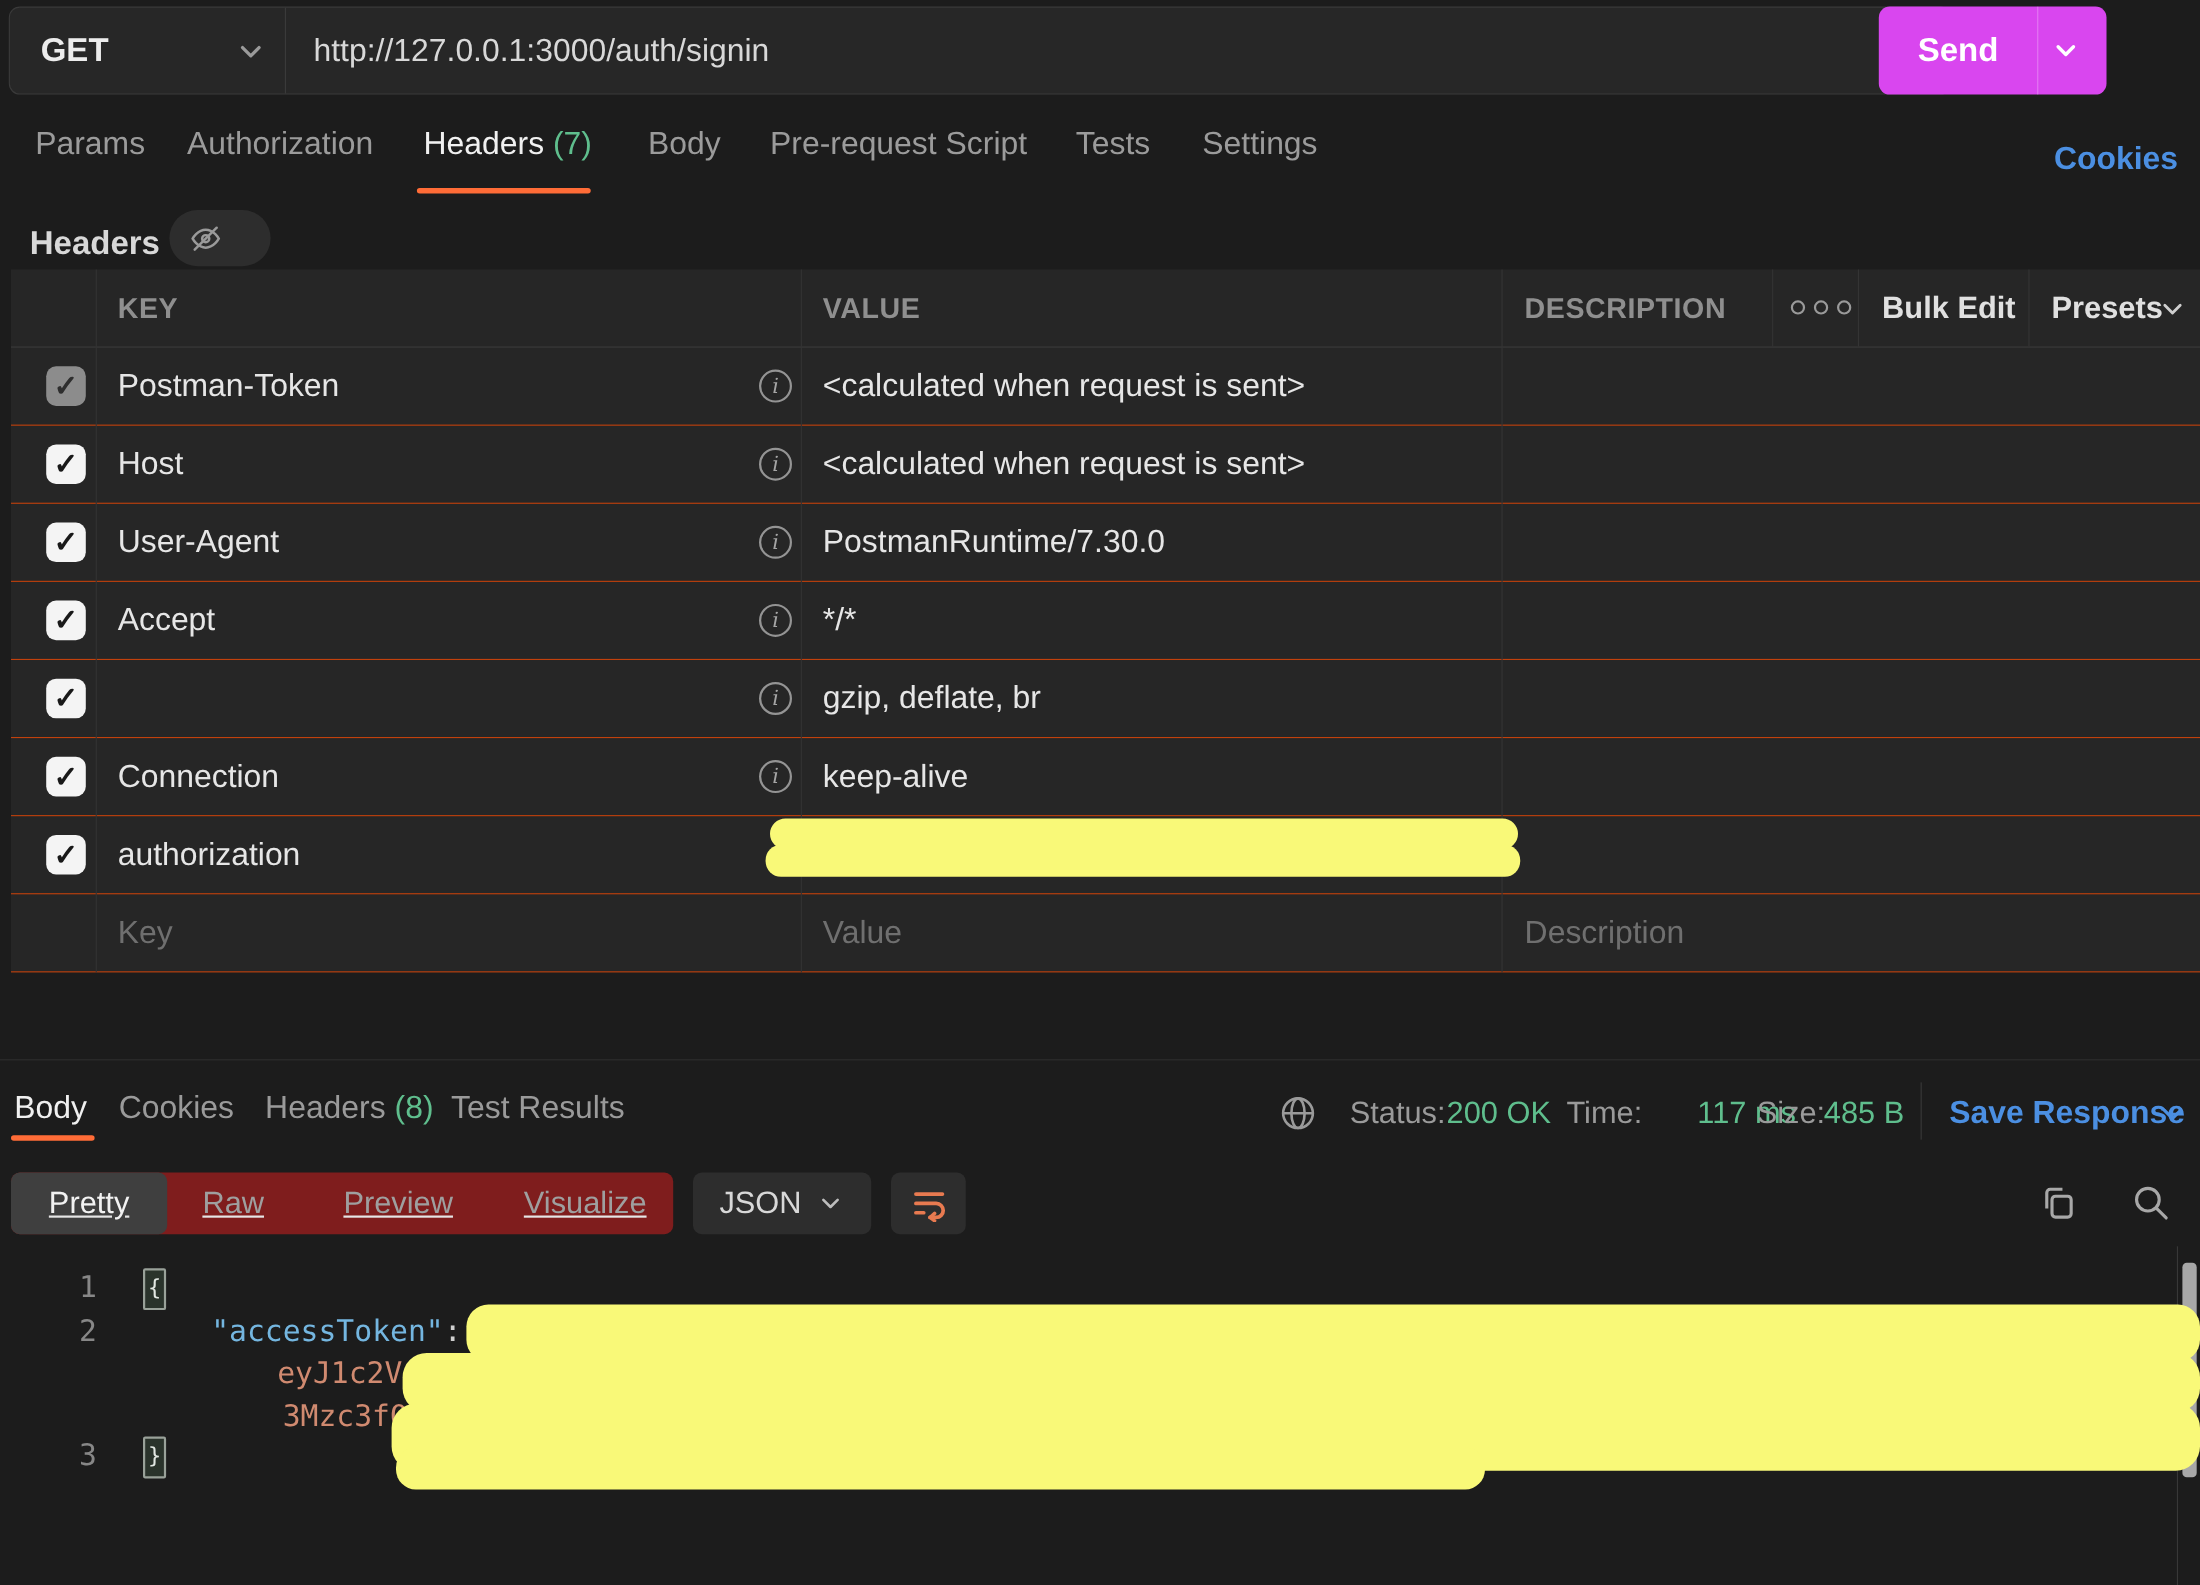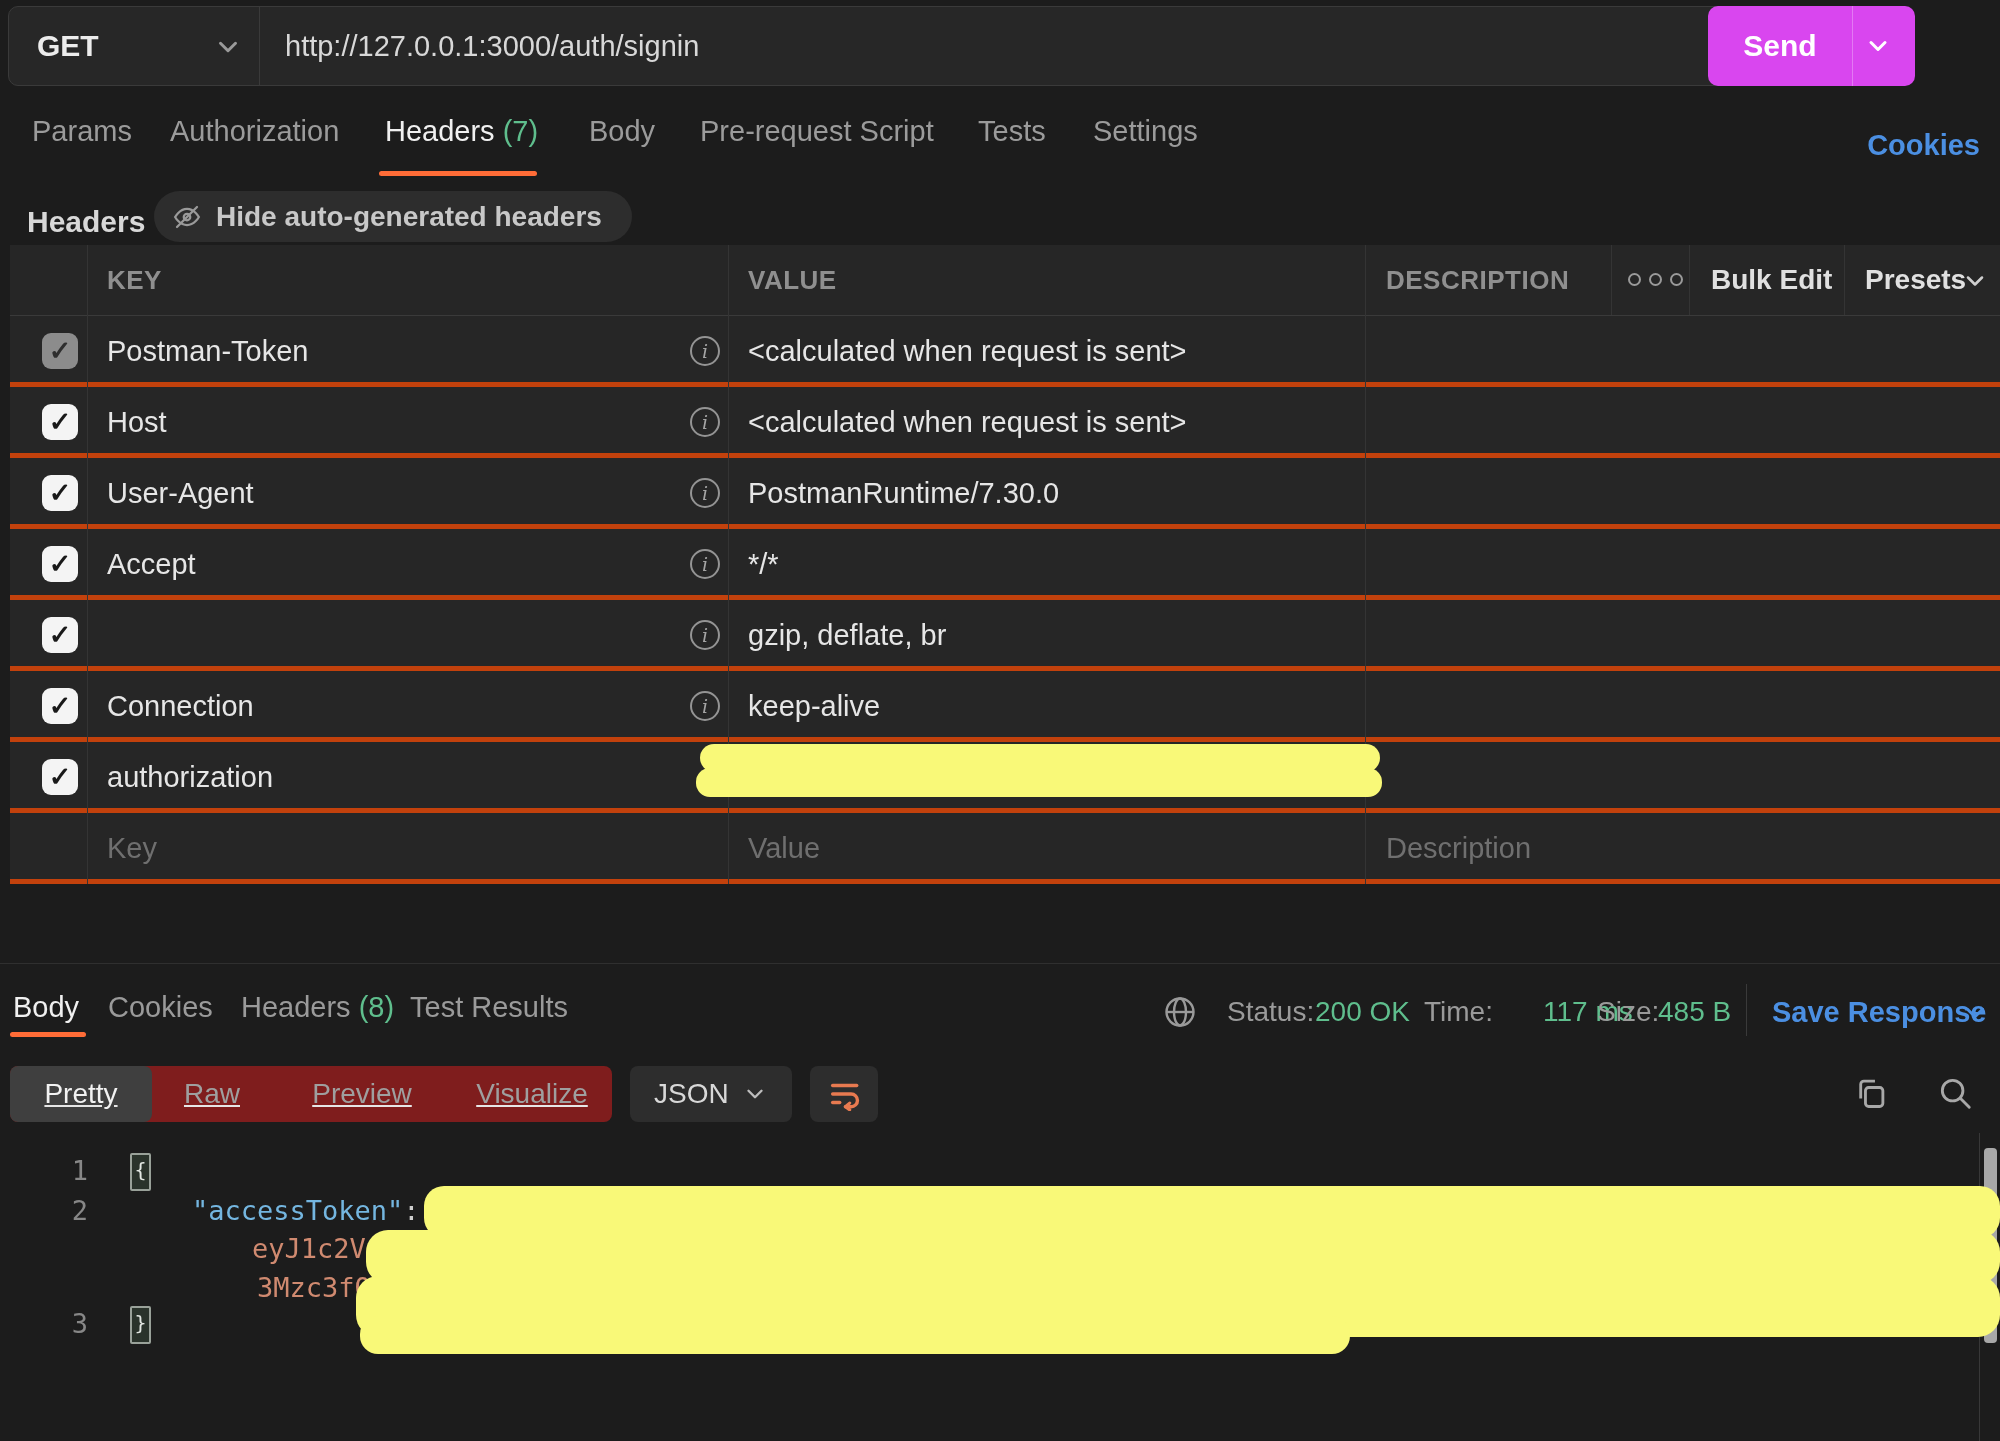--- a/index.html
+++ b/index.html
@@ -30,21 +30,21 @@
 
   
   .hdr-title{left:27px;top:196px;font-size:30px;font-weight:600;color:#d8d8d8;line-height:51px;}
   .toggle-pill{left:154px;top:191px;height:51px;border-radius:26px;background:#2d2d2d;display:flex;
                align-items:center;padding:0 30px 0 18px;cursor:pointer;}
   .toggle-pill svg{width:30px;height:30px;color:#9a9a9a;margin-right:14px;}
   .toggle-pill span{font-size:28px;font-weight:600;color:#c8c8c8;}
 
   
   .htable{left:10px;top:245px;width:1990px;height:639px;background:#262626;}
-  .hrow{position:relative;height:71px;border-bottom:5px solid #c2410c;box-sizing:border-box;}
+  .hrow{position:relative;height:71px;border-bottom:1px solid #c2410c;box-sizing:border-box;}
   .hrow.head{border-bottom:1px solid #3a3a3a;}
   .col-label{position:absolute;top:0;line-height:70px;font-size:26px;font-weight:600;
              letter-spacing:.5px;color:#8f8f8f;}
   .cell-key{position:absolute;left:97px;top:0;line-height:70px;font-size:29px;color:#e6e6e6;cursor:text;}
   .cell-val{position:absolute;left:738px;top:0;line-height:70px;font-size:29px;color:#e6e6e6;cursor:text;}
   .ph{color:#6f6f6f;}
   .vdiv{position:absolute;top:0;width:1px;background:#343434;}
   .checkbox{position:absolute;left:32px;top:17px;width:36px;height:36px;border-radius:9px;background:#f4f4f4;
             cursor:pointer;text-align:center;}
   .checkbox::after{content:"✓";font-size:27px;font-weight:900;color:#191919;line-height:36px;}
@@ -128,21 +128,20 @@
   <div class="abs tab-underline"></div>
   <span class="cookies-link">Cookies</span>
 
   <span class="abs hdr-title">Headers</span>
   <div class="abs toggle-pill">
     <svg viewBox="0 0 24 24" fill="none" stroke="currentColor" stroke-width="1.8" stroke-linecap="round">
       <path d="M2.5 12s3.5-6.5 9.5-6.5S21.5 12 21.5 12s-3.5 6.5-9.5 6.5S2.5 12 2.5 12z"></path>
       <circle cx="12" cy="12" r="2.6"></circle>
       <line x1="4" y1="20" x2="20" y2="4"></line>
     </svg>
-    <span>Hide auto-generated headers</span>
   </div>
 
   <div class="abs htable">
 
     <div class="hrow head">
       <span class="col-label" style="left:97px">KEY</span>
       <span class="col-label" style="left:738px">VALUE</span>
       <span class="col-label" style="left:1376px">DESCRIPTION</span>
       <span class="dots">
           <i></i>

